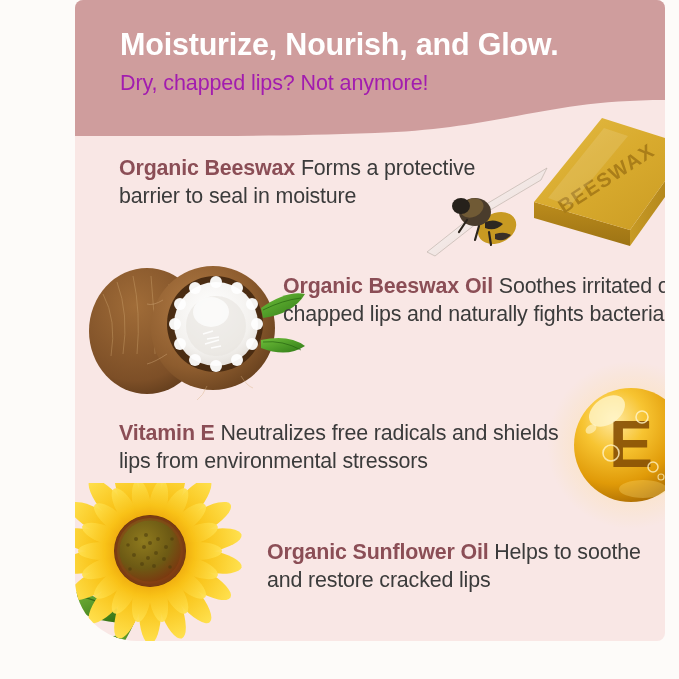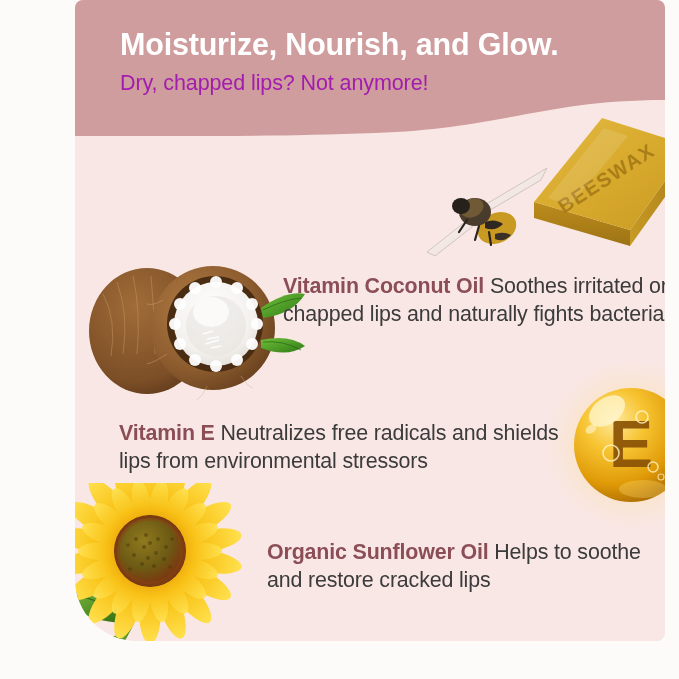--- a/index.html
+++ b/index.html
@@ -372,23 +372,26 @@
           <circle cx="-22" cy="-6" r="1.8"></circle>
             <circle cx="22" cy="-12" r="1.8"></circle>
           <circle cx="20" cy="16" r="1.8"></circle>
             <circle cx="-20" cy="18" r="1.8"></circle>
         </g>
         <circle cx="0" cy="0" r="33" fill="none" stroke="#8a4415" stroke-width="5" opacity="0.55"></circle>
       </g>
     </svg>
   </div>
 
+  <div class="benefit-text" id="benefit-beeswax">
+    <span class="benefit-name">Organic Beeswax</span><span> Forms a protective barrier to seal in moisture</span>
+  </div>
 
   <div class="benefit-text" id="benefit-coconut">
-    <span class="benefit-name">Vitamin Coconut Oil</span><span> Soothes irritated or chapped lips and naturally fights bacteria</span>
+    <span class="benefit-name">Organic Beeswax Oil</span><span> Soothes irritated or chapped lips and naturally fights bacteria</span>
   </div>
 
   <div class="benefit-text" id="benefit-vitamin-e">
     <span class="benefit-name">Vitamin E</span><span> Neutralizes free radicals and shields lips from environmental stressors</span>
   </div>
 
   <div class="benefit-text" id="benefit-sunflower">
     <span class="benefit-name">Organic Sunflower Oil</span><span> Helps to soothe and restore cracked lips</span>
   </div>
 

